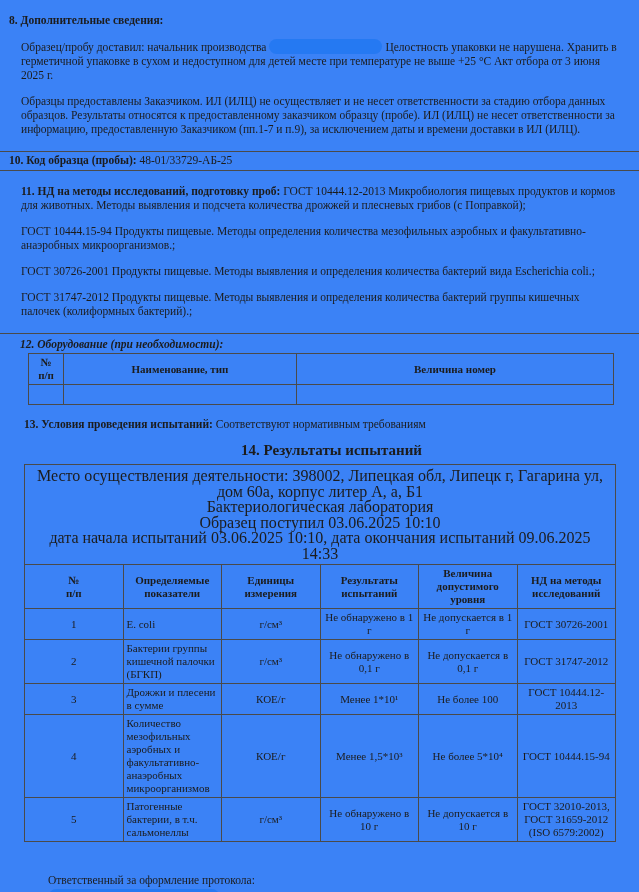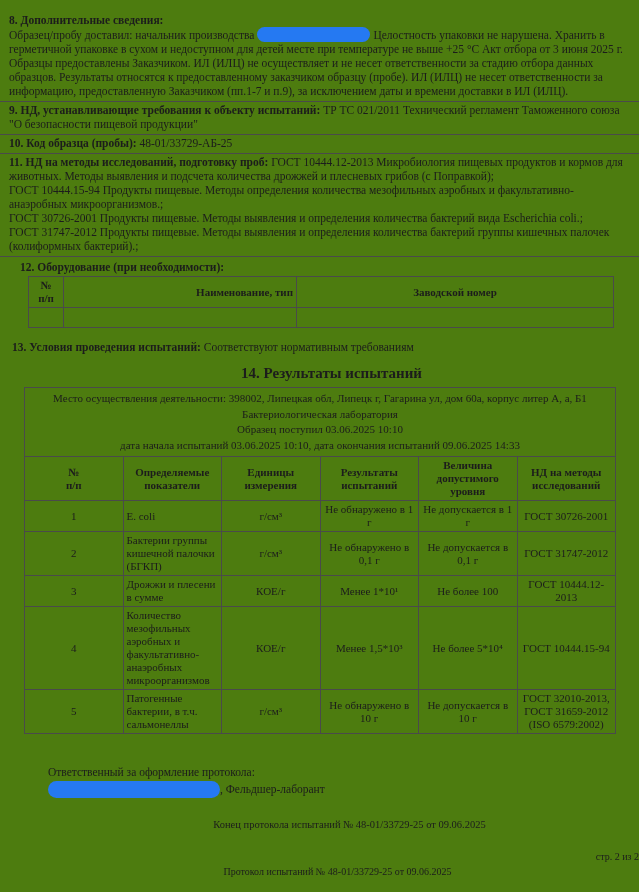--- a/index.html
+++ b/index.html
@@ -1,52 +1,52 @@
 <!DOCTYPE html>
 <html><head>
 <meta charset="utf-8">
 <style>
   html,body{margin:0;padding:0;background:#e8e8e8;}
   .doc{
-    width:639px;height:892px;margin:0 auto;background:#4d7c0f;
+    width:639px;height:892px;margin:0 auto;background:#3b82f6;
     color:#1c1c1c;font-family:"Liberation Serif", serif;font-size:11.5px;line-height:14px;
     box-sizing:border-box;padding:12px 0 14px 0;display:flex;flex-direction:column;
     overflow:hidden;
   }
   .b{font-weight:bold;}
   .sec{padding:1px 9px 3px 9px;}
   .ruled{border-bottom:1px solid #4a4a4a;}
-  .para{margin:0;}
+  .para{margin:12px;}
   .redact{
     display:inline-block;vertical-align:-3px;border-radius:9px;background:#2579f2;
   }
   .redact-1{width:113px;height:15px;margin:0 3px;}
   .redact-2{width:172px;height:17px;vertical-align:-5px;}
-  .sec12-head{padding:3px 5px 2px 20px;}
+  .sec12-head{padding:3px 5px 2px 20px;font-style:italic;}
   table{border-collapse:collapse;table-layout:fixed;}
   th,td{border:1px solid #4a4a4a;padding:2px 3px;font-size:11px;line-height:13px;vertical-align:middle;}
   th{font-weight:bold;text-align:center;}
   .pre{white-space:pre-line;}
   .equip-table{width:586px;margin:0 0 0 28px;}
   .equip-table .c0{width:28px;}
-  .equip-table .c1{width:226px;text-align:right;}
+  .equip-table .c1{width:226px;}
   .equip-table td{height:15px;}
-  .sec13{padding:12px 9px 4px 12px;}
+  .sec13{padding:12px 9px 4px 24px;}
   .title14{
     text-align:center;font-size:15px;line-height:18px;font-weight:bold;
     padding:6px 0 5px 0;position:relative;left:12px;
   }
   .res-table{width:592px;margin:0 0 0 24px;}
   .res-table .c0{width:24px;}
   .res-table .c1{width:182px;}
   .res-table .c2{width:64px;}
   .res-table .c3{width:106px;}
   .res-table .c4{width:112px;}
   .res-table .c5{width:104px;}
-  .res-info{text-align:center;font-size:11px;line-height:15.5px;padding:3px 6px;}
+  .res-info{text-align:center;font-size:16px;line-height:15.5px;padding:3px 6px;}
   .res-table td{text-align:center;}
   .res-table td.left{text-align:left;}
   .responsible{margin:30px 16px 0 48px;line-height:17px;}
   .endline{
     text-align:center;font-size:10.5px;margin-top:20px;position:relative;left:30px;
   }
   .footer{margin-top:auto;font-size:10px;line-height:12.5px;}
   .footer-page{text-align:right;margin-bottom:2px;}
   .footer-lines{text-align:center;position:relative;left:18px;}
 </style>
@@ -56,24 +56,20 @@
 <div class="doc">
 
   <div class="sec ruled">
     <div class="b">8. Дополнительные сведения:</div>
     <div class="para">
       <span>Образец/пробу доставил: начальник производства</span><span class="redact redact-1"></span><span>Целостность упаковки не нарушена. Хранить в герметичной упаковке в сухом и недоступном для детей месте при температуре не выше +25 °С  Акт отбора от 3 июня 2025 г.</span>
     </div>
     <div class="para">Образцы предоставлены Заказчиком. ИЛ (ИЛЦ) не осуществляет и не несет ответственности за стадию отбора данных образцов. Результаты относятся к предоставленному заказчиком образцу (пробе). ИЛ (ИЛЦ) не несет ответственности за информацию, предоставленную Заказчиком (пп.1-7 и п.9), за исключением даты и времени доставки в ИЛ (ИЛЦ).</div>
   </div>
 
-  <div class="sec ruled">
-    <span class="b">9. НД, устанавливающие требования к объекту испытаний:</span>
-    <span>ТР ТС 021/2011 Технический регламент Таможенного союза "О безопасности пищевой продукции"</span>
-  </div>
 
   <div class="sec ruled">
     <span class="b">10. Код образца (пробы):</span>
     <span>48-01/33729-АБ-25</span>
   </div>
 
   <div class="sec ruled">
     <div class="para">
       <span class="b">11. НД на методы исследований, подготовку проб:</span>
       <span>ГОСТ 10444.12-2013 Микробиология пищевых продуктов и кормов для животных. Методы выявления и подсчета количества дрожжей и плесневых грибов (с Поправкой);</span>
@@ -83,21 +79,21 @@
     <div class="para">ГОСТ 31747-2012 Продукты пищевые. Методы выявления и определения количества бактерий группы кишечных палочек (колиформных бактерий).;</div>
   </div>
 
   <div class="sec12-head b">12. Оборудование (при необходимости):</div>
   <table class="equip-table">
     <tbody>
         <tr>
       <th class="c0 pre">№
 п/п</th>
       <th class="c1">Наименование, тип</th>
-      <th>Заводской номер</th>
+      <th>Величина номер</th>
     </tr>
     <tr>
       <td class="c0"></td>
       <td class="c1"></td>
       <td></td>
     </tr>
   </tbody>
     </table>
 
   <div class="sec13">

